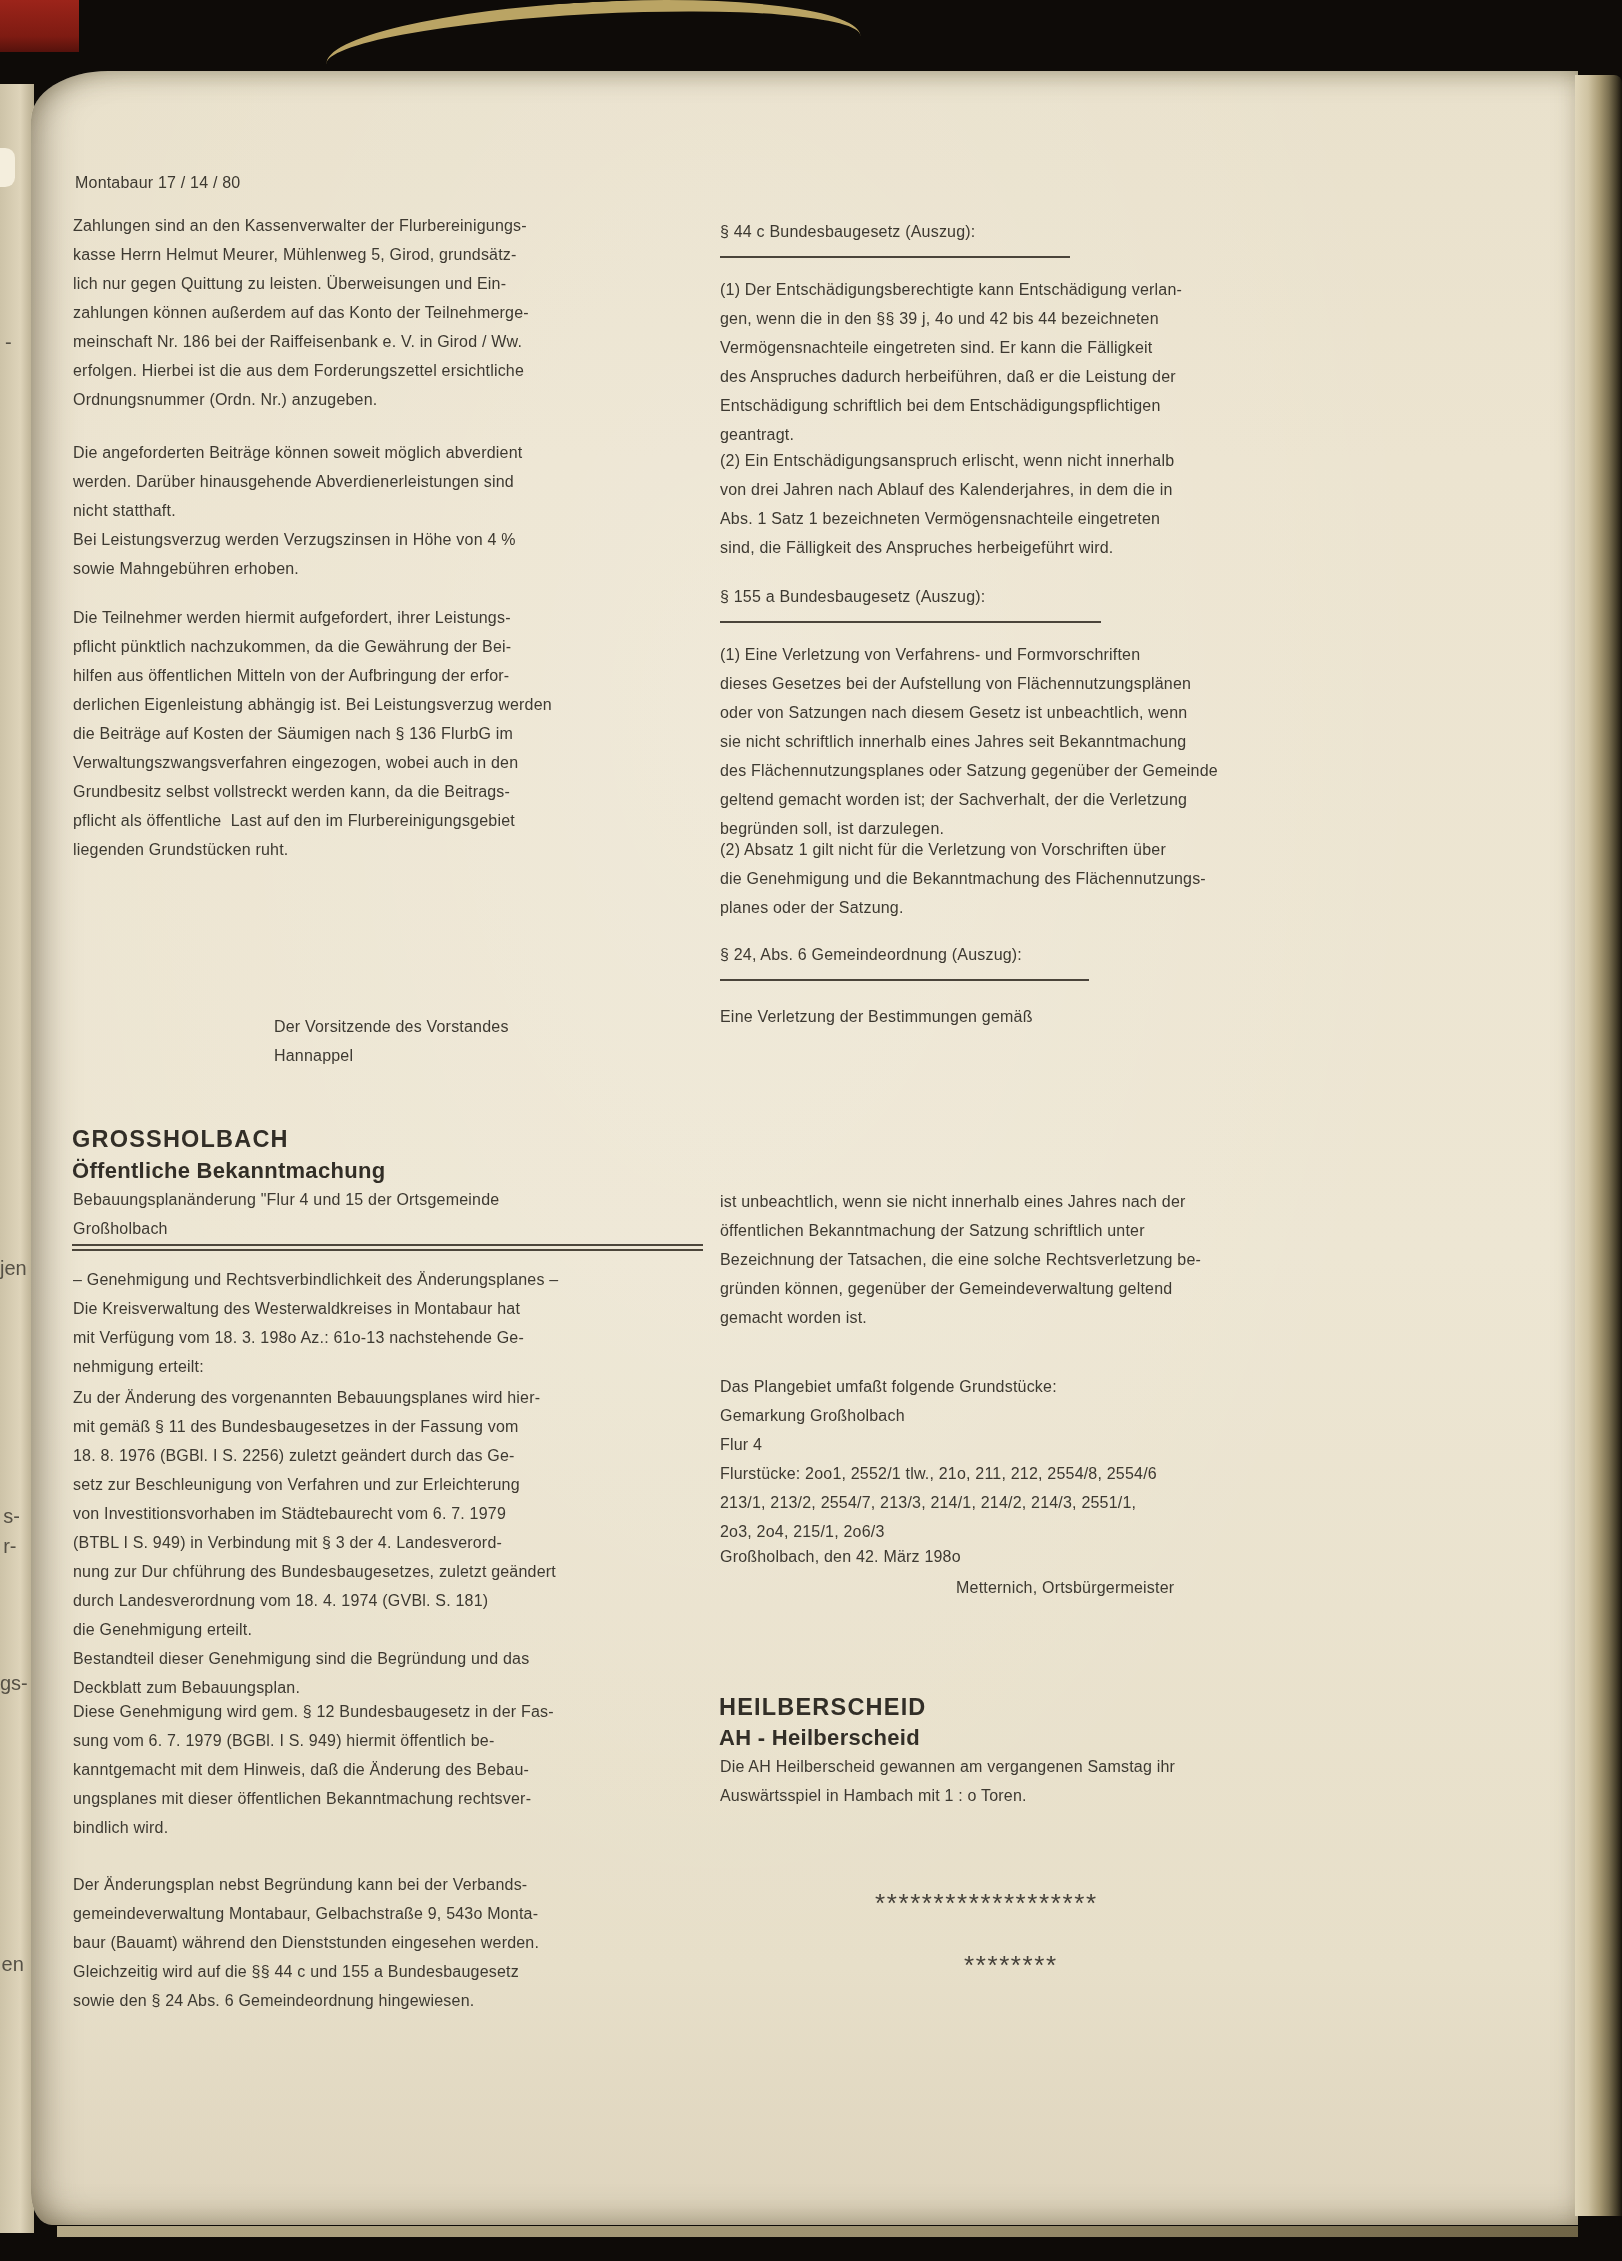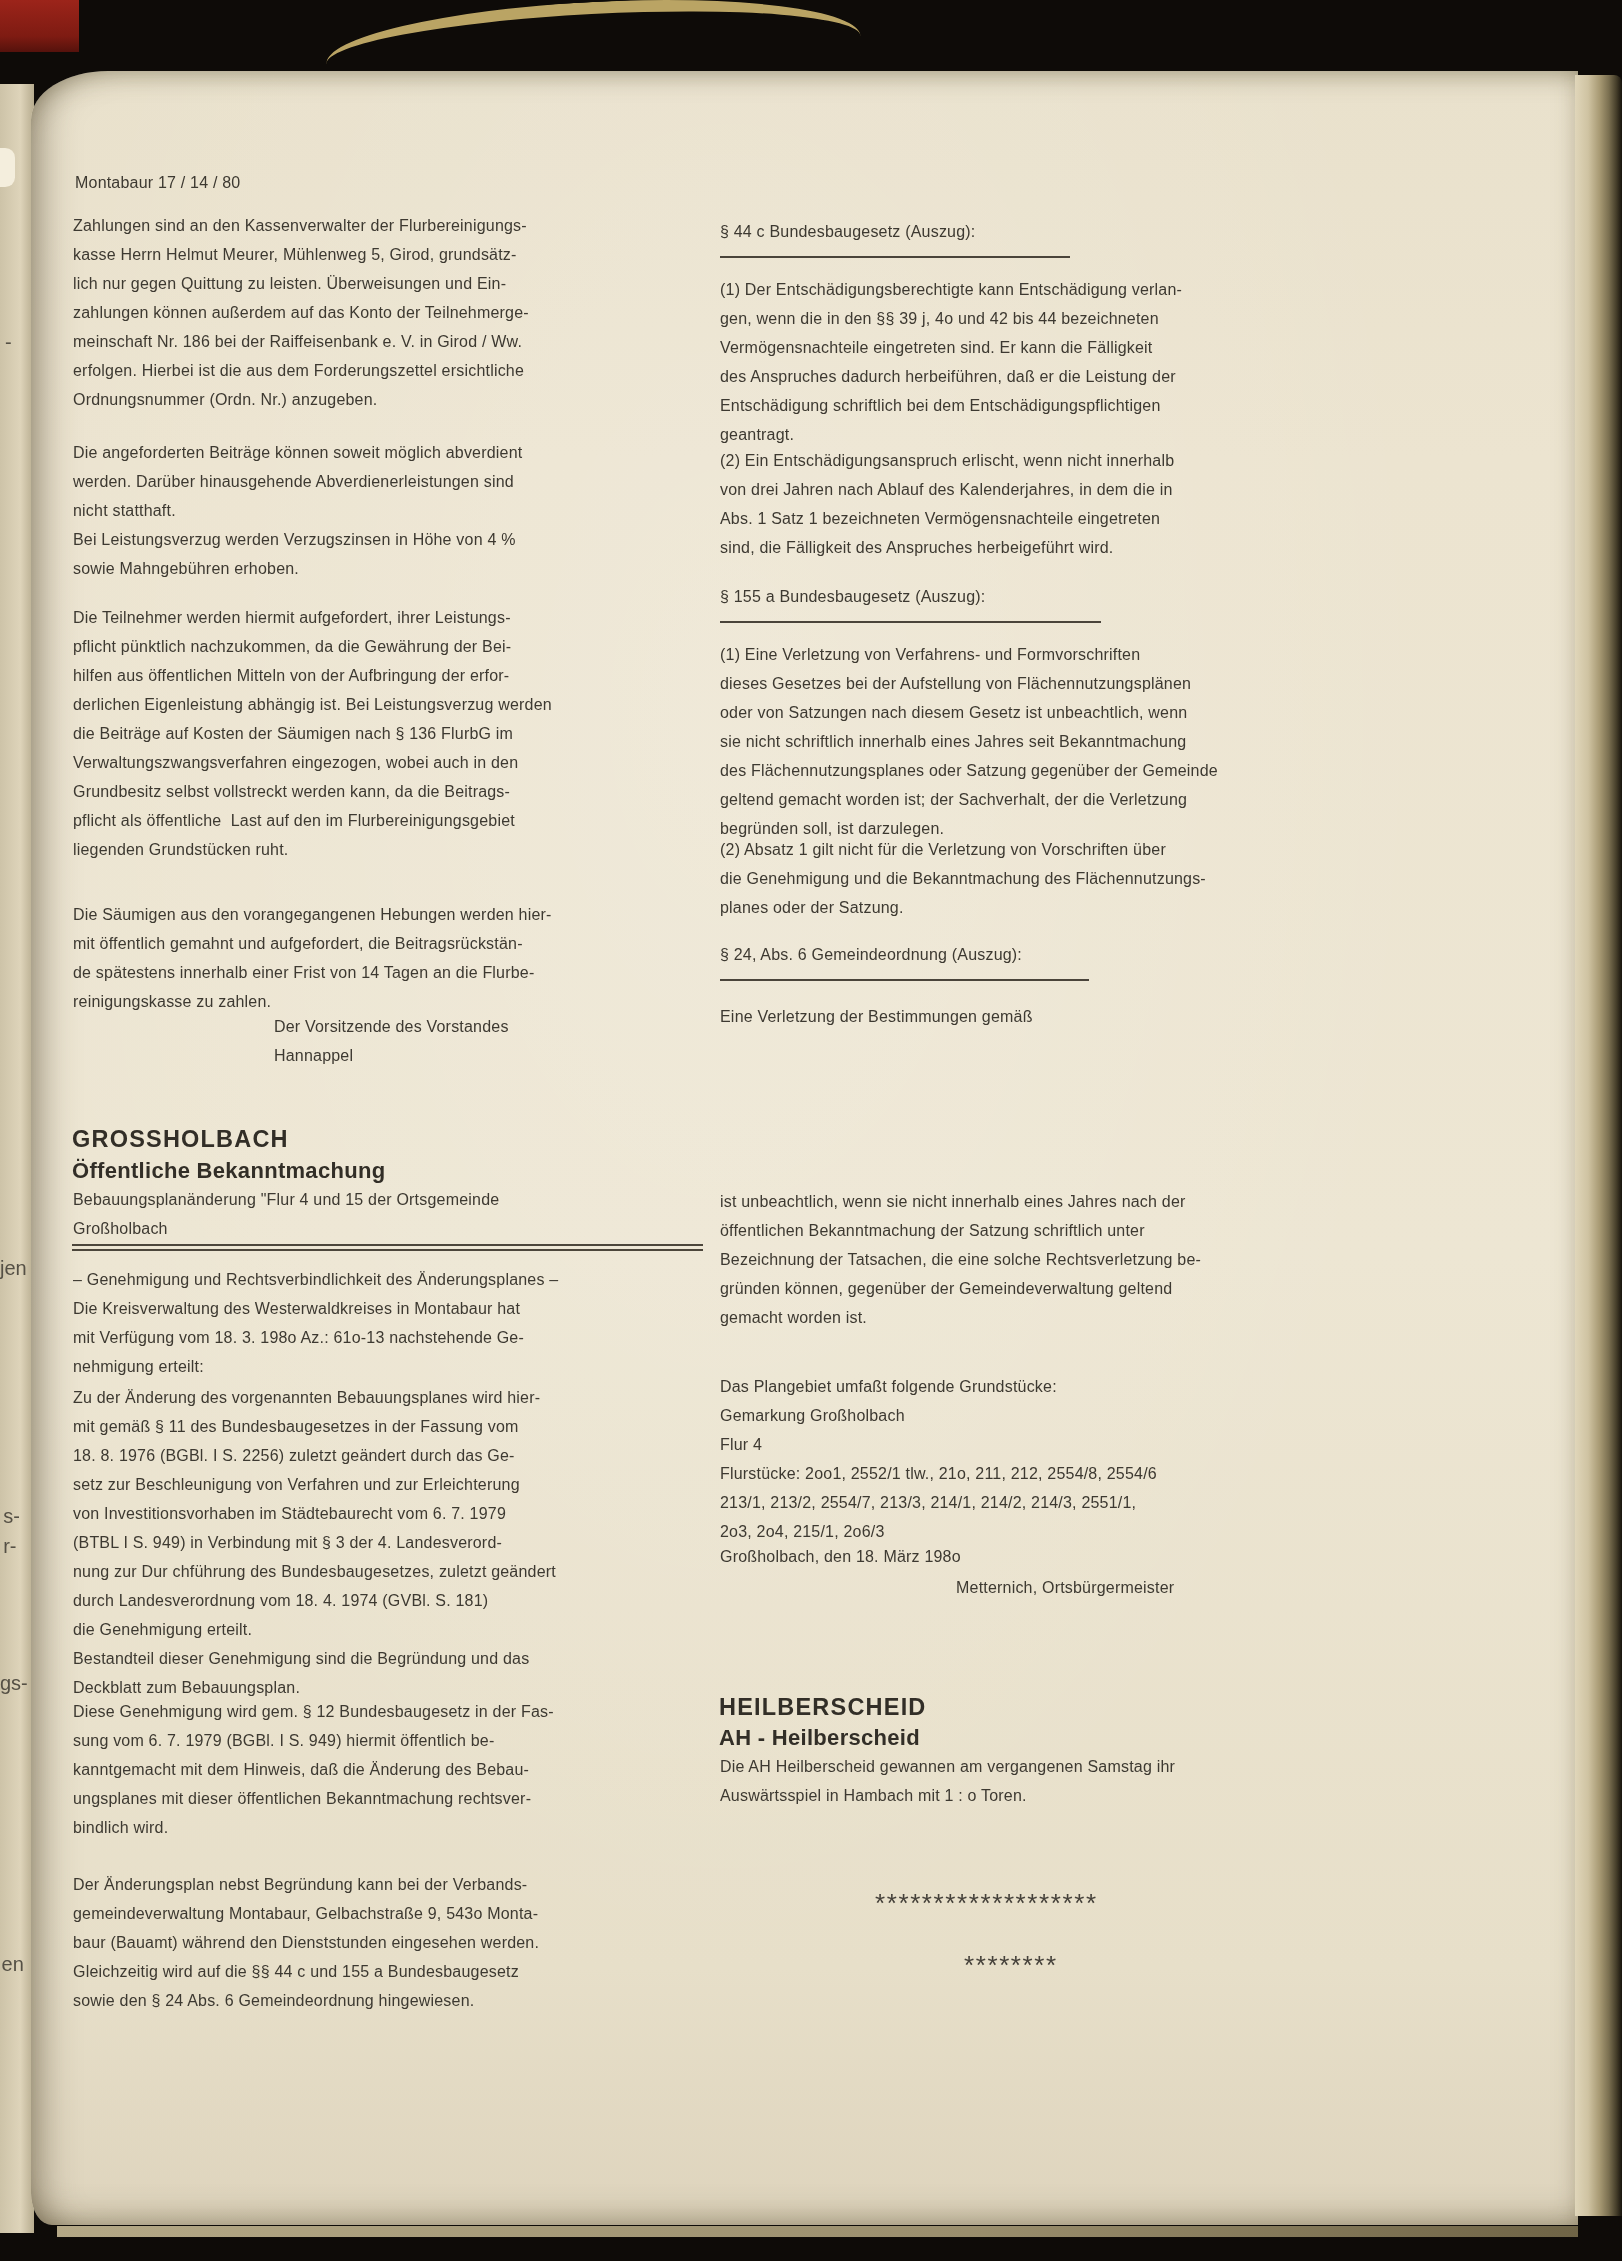--- a/index.html
+++ b/index.html
@@ -103,24 +103,20 @@
 sowie Mahngebühren erhoben.</div>
     <div class="t lp3">Die Teilnehmer werden hiermit aufgefordert, ihrer Leistungs-
 pflicht pünktlich nachzukommen, da die Gewährung der Bei-
 hilfen aus öffentlichen Mitteln von der Aufbringung der erfor-
 derlichen Eigenleistung abhängig ist. Bei Leistungsverzug werden
 die Beiträge auf Kosten der Säumigen nach § 136 FlurbG im
 Verwaltungszwangsverfahren eingezogen, wobei auch in den
 Grundbesitz selbst vollstreckt werden kann, da die Beitrags-
 pflicht als öffentliche  Last auf den im Flurbereinigungsgebiet
 liegenden Grundstücken ruht.</div>
-    <div class="t lp4">Die Säumigen aus den vorangegangenen Hebungen werden hier-
-mit öffentlich gemahnt und aufgefordert, die Beitragsrückstän-
-de spätestens innerhalb einer Frist von 14 Tagen an die Flurbe-
-reinigungskasse zu zahlen.</div>
     <div class="t sig">Der Vorsitzende des Vorstandes
 Hannappel</div>
 
     <div class="t b sec-title st1">GROSSHOLBACH</div>
     <div class="t b sec-sub ss1">Öffentliche Bekanntmachung</div>
     <div class="t si1">Bebauungsplanänderung "Flur 4 und 15 der Ortsgemeinde
 Großholbach</div>
     <div class="double-rule"></div>
     <div class="t lp5">– Genehmigung und Rechtsverbindlichkeit des Änderungsplanes –
 Die Kreisverwaltung des Westerwaldkreises in Montabaur hat
@@ -182,21 +178,21 @@
 Bezeichnung der Tatsachen, die eine solche Rechtsverletzung be-
 gründen können, gegenüber der Gemeindeverwaltung geltend
 gemacht worden ist.</div>
 
     <div class="t plan">Das Plangebiet umfaßt folgende Grundstücke:
 Gemarkung Großholbach
 Flur 4
 Flurstücke: 2oo1, 2552/1 tlw., 21o, 211, 212, 2554/8, 2554/6
 213/1, 213/2, 2554/7, 213/3, 214/1, 214/2, 214/3, 2551/1,
 2o3, 2o4, 215/1, 2o6/3</div>
-    <div class="t pdate">Großholbach, den 18. März 198o</div>
+    <div class="t pdate">Großholbach, den 42. März 198o</div>
     <div class="t signer">Metternich, Ortsbürgermeister</div>
 
     <div class="t b sec-title st2">HEILBERSCHEID</div>
     <div class="t b sec-sub ss2">AH - Heilberscheid</div>
     <div class="t rp4">Die AH Heilberscheid gewannen am vergangenen Samstag ihr
 Auswärtsspiel in Hambach mit 1 : o Toren.</div>
 
     <div class="t stars stars1">*******************</div>
     <div class="t stars stars2">********</div>
   </div>

